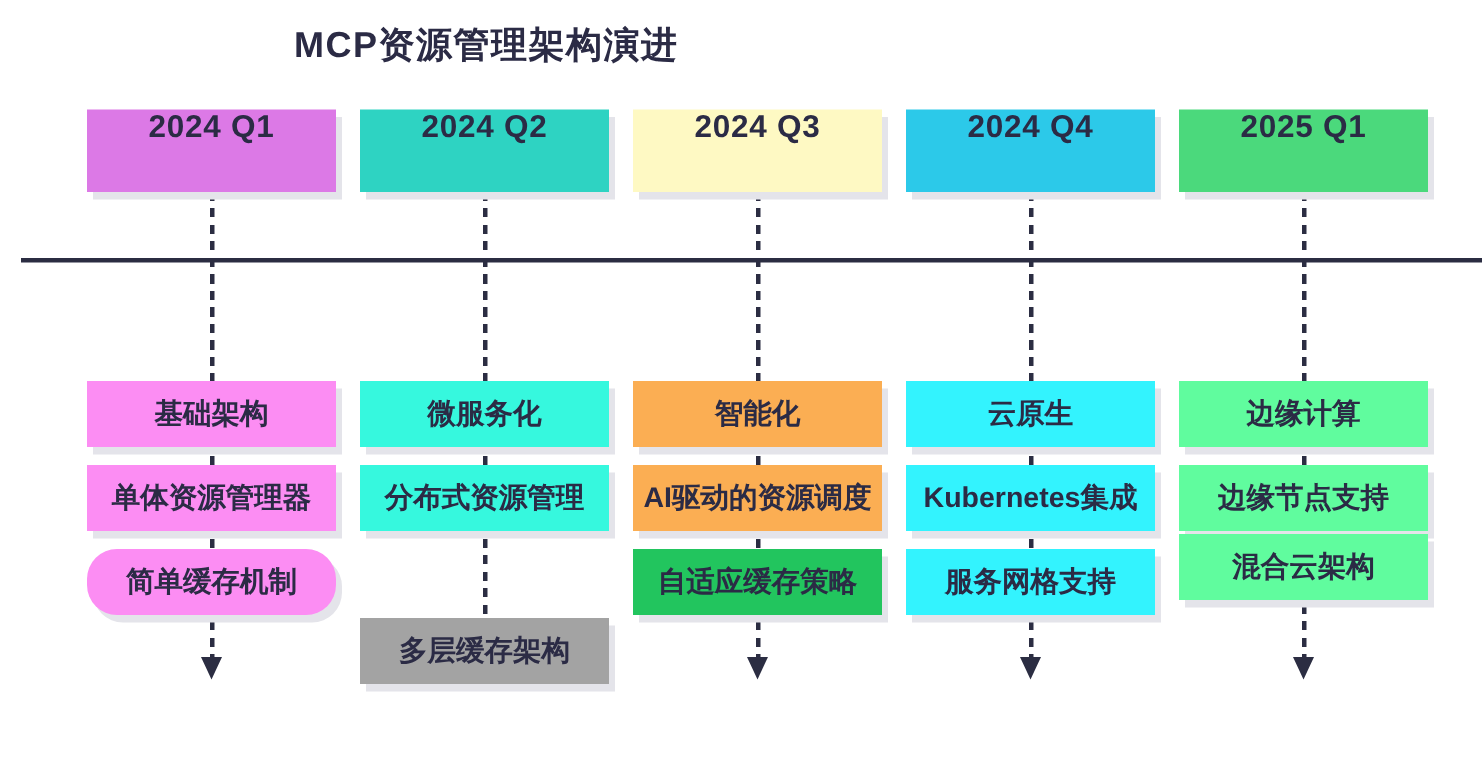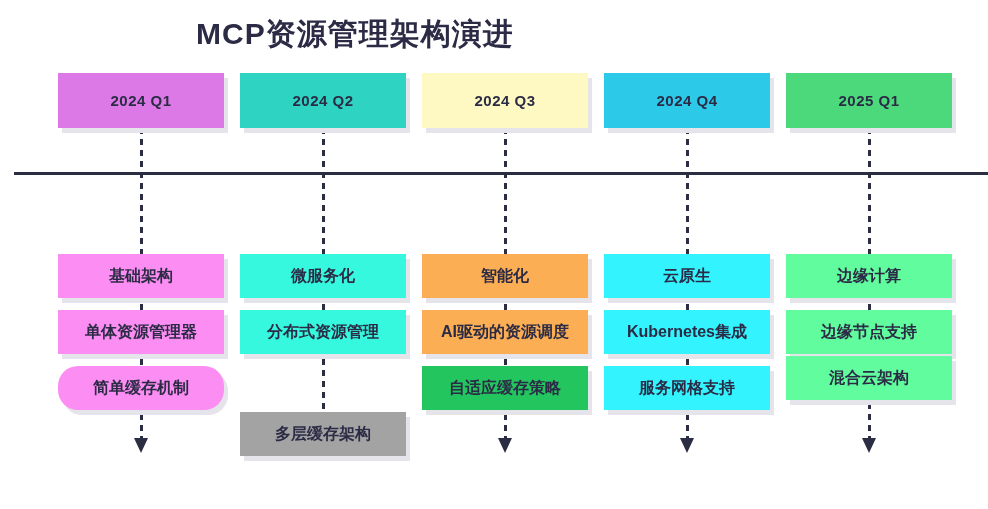--- a/index.html
+++ b/index.html
@@ -14,21 +14,21 @@
     width:988px;height:509px;
     background:var(--bg);
     overflow:hidden;
     font-family:"Liberation Sans","DejaVu Sans",sans-serif;
     color:var(--ink);
   }
   .title{
     position:absolute;
     left:196px;top:14px;
     margin:0;
-    font-size:30px;
+    font-size:24px;
     font-weight:bold;
     letter-spacing:1px;
     color:var(--ink);
     white-space:nowrap;
   }
   .timeline-line{
     position:absolute;
     left:14px;right:0;top:172px;
     height:3px;
     background:var(--line);
@@ -53,33 +53,33 @@
     left:calc(50% - 7px);
     width:0;height:0;
     border-left:7px solid transparent;
     border-right:7px solid transparent;
     border-top:15px solid var(--line);
   }
   .qbox{
     position:absolute;
     top:73px;left:0;
     width:166px;height:55px;
-    display:flex;align-items:center;justify-content:center;
-    font-size:15px;
+    display:flex;justify-content:center;
+    font-size:21px;
     font-weight:bold;
     letter-spacing:0.5px;
     color:var(--ink);
     box-shadow:4px 5px 0 0 var(--shadow);
   }
   .item{
     position:absolute;
     left:0;
     width:166px;height:44px;
     display:flex;align-items:center;justify-content:center;
-    font-size:16px;
+    font-size:19px;
     font-weight:bold;
     color:var(--ink);
     box-shadow:4px 5px 0 0 var(--shadow);
     white-space:nowrap;
   }
 </style>
 </head>
 <body>
 
 <div class="canvas">

